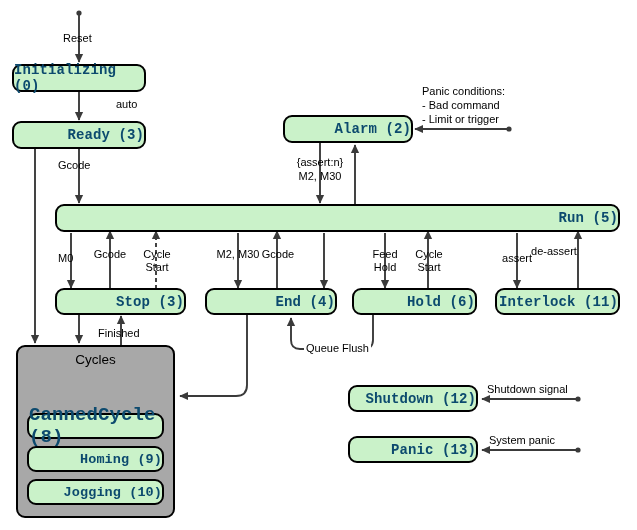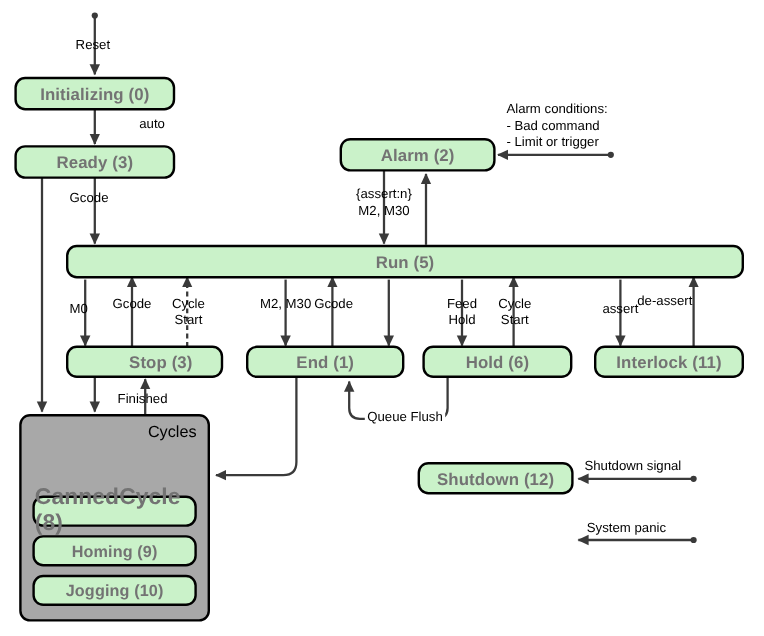--- a/index.html
+++ b/index.html
@@ -25,26 +25,27 @@
     height: 530px;
   }
   .state-box {
     position: absolute;
     box-sizing: border-box;
     background: #caf2c9;
     border: 2.5px solid #000000;
     border-radius: 9px;
     display: flex;
     align-items: center;
-    justify-content: center;
+    justify-content: flex-end;
     font-weight: bold;
     font-size: 14px;
-    color: #737373;
+    color: #0c4a6e;
     letter-spacing: 0.1px;
     z-index: 5;
+    font-family: Liberation Mono, monospace;
   }
   .group-box {
     position: absolute;
     box-sizing: border-box;
     background: #a8a8a8;
     border: 2.5px solid #000000;
     border-radius: 9px;
     z-index: 3;
   }
   .group-title {
@@ -153,38 +154,41 @@
 
   <div class="state-box" style="left:55px; top:204px; width:565px; height:28px;">
     <span>Run (5)</span>
   </div>
 
   <div class="state-box" style="left:55px; top:288px; width:131px; height:27px;padding-left:27px;">
     <span>Stop (3)</span>
   </div>
 
   <div class="state-box" style="left:205px; top:288px; width:132px; height:27px;">
-    <span>End (1)</span>
+    <span>End (4)</span>
   </div>
 
   <div class="state-box" style="left:352px; top:288px; width:125px; height:27px;">
     <span>Hold (6)</span>
   </div>
 
   <div class="state-box" style="left:495px; top:288px; width:125px; height:27px;">
     <span>Interlock (11)</span>
   </div>
 
   <div class="state-box" style="left:348px; top:385px; width:130px; height:27px;">
     <span>Shutdown (12)</span>
   </div>
 
+  <div class="state-box" style="left:348px; top:436px; width:130px; height:27px;">
+    <span>Panic (13)</span>
+  </div>
 
   <div class="group-box" style="left:16px; top:345px; width:159px; height:173px;"></div>
-  <div class="group-title" style="left:16px; top:352px; width:159px;margin-left:48px;">Cycles</div>
+  <div class="group-title" style="left:16px; top:352px; width:159px;">Cycles</div>
 
   <div class="state-box" style="left:27px; top:413px; width:137px; height:26px; font-size:19px;">
     <span>CannedCycle (8)</span>
   </div>
   <div class="state-box" style="left:27px; top:446px; width:137px; height:26px; font-size:13.5px;">
     <span>Homing (9)</span>
   </div>
   <div class="state-box" style="left:27px; top:479px; width:137px; height:26px; font-size:13.5px;">
     <span>Jogging (10)</span>
   </div>
@@ -229,18 +233,18 @@
 
   <div class="edge-label" style="left:304px; top:342px; background:#ffffff; padding:0 2px;">
     <span>Queue Flush</span>
   </div>
 
   <div class="edge-label" style="left:487px; top:383px;">Shutdown signal</div>
 
   <div class="edge-label" style="left:489px; top:434px;">System panic</div>
 
   <div class="note" style="left:422px; top:84px;">
-    <div>Alarm conditions:</div>
+    <div>Panic conditions:</div>
     <div>- Bad command</div>
     <div>- Limit or trigger</div>
   </div>
 
 </div>
 
 </body></html>

